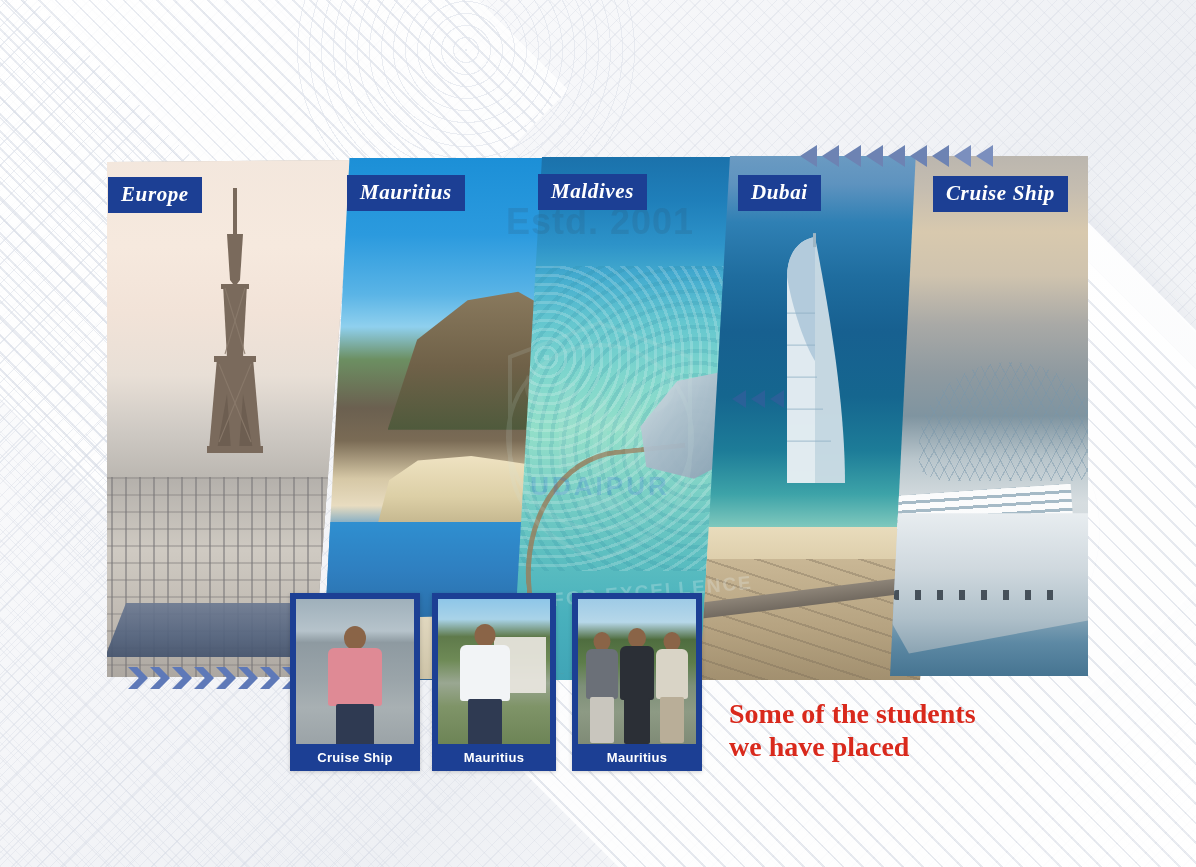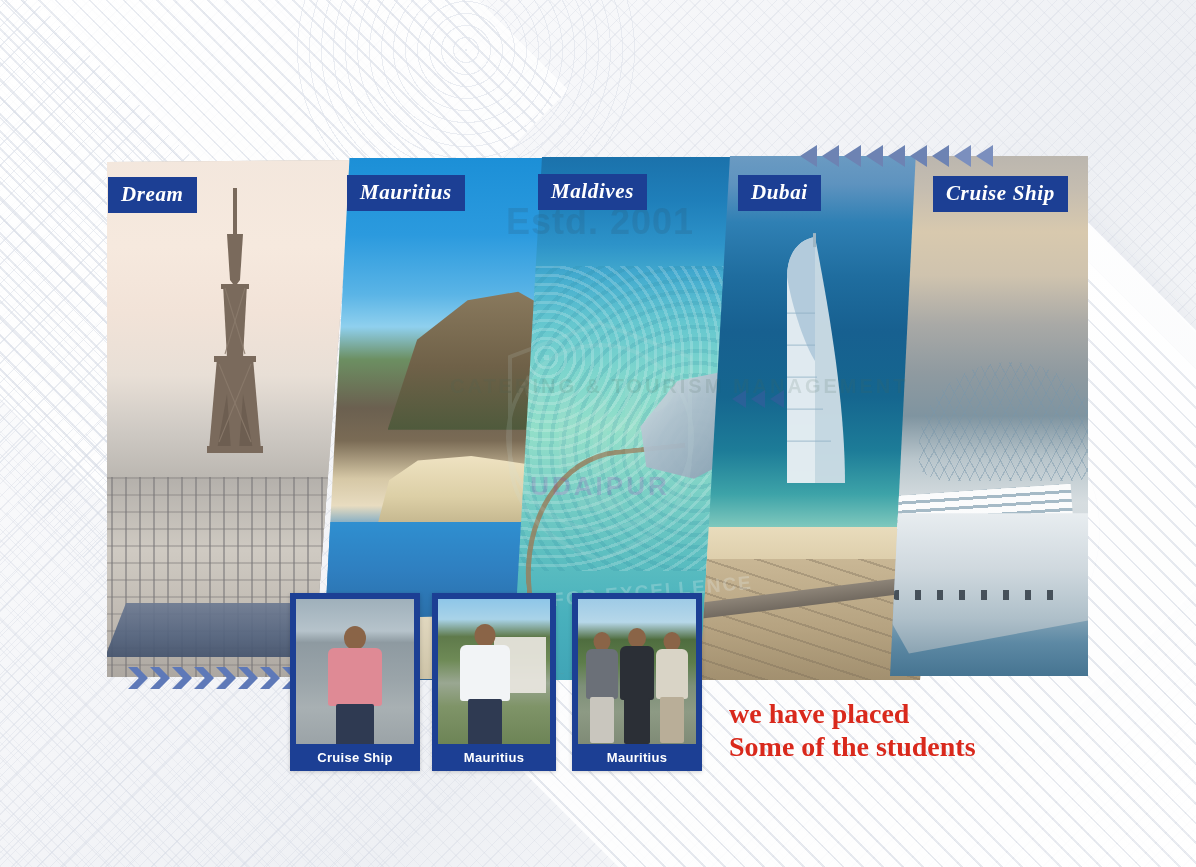--- a/index.html
+++ b/index.html
@@ -427,21 +427,21 @@
     opacity: .5;
   }
   .wm-city {
     position: absolute;
     left: 50%; top: 286px;
     transform: translateX(-50%);
     font-family: "Liberation Sans", sans-serif;
     font-weight: bold;
     font-size: 26px;
     letter-spacing: 3px;
-    color: #a21caf;
+    color: #1d4ed8;
     white-space: nowrap;
     opacity: .55;
   }
   .wm-motto {
     position: absolute;
     left: 50%; bottom: 8px;
     transform: translateX(-50%) rotate(-5deg);
     font-family: "Liberation Sans", sans-serif;
     font-weight: bold;
     font-size: 19px;
@@ -714,21 +714,20 @@
         <rect x="84" y="78" width="16" height="86"></rect>
         <rect x="150" y="78" width="16" height="86"></rect>
         <rect x="84" y="112" width="82" height="14"></rect>
         <rect x="118" y="96" width="14" height="72"></rect>
         <path d="M125 84 L133 100 L117 100 Z"></path>
         <path d="M70 108 C52 100 46 84 52 70 C64 78 70 92 70 108 Z"></path>
         <path d="M180 108 C198 100 204 84 198 70 C186 78 180 92 180 108 Z"></path>
         <path d="M104 196 C112 188 138 188 146 196 L150 206 L100 206 Z"></path>
       </g>
     </svg>
-    <div class="wm-ring-text">CATERING &amp; TOURISM MANAGEMENT</div>
     <div class="wm-city">UDAIPUR</div>
     <div class="wm-motto">PASSION FOR EXCELLENCE</div>
   </div>
 
   <div class="tri-row" id="arrows-top">
     <div class="tri-left"></div>
     <div class="tri-left"></div>
     <div class="tri-left"></div>
     <div class="tri-left"></div>
     <div class="tri-left"></div>
@@ -748,21 +747,21 @@
     <div class="chev-right"></div>
     <div class="chev-right"></div>
     <div class="chev-right"></div>
     <div class="chev-right"></div>
     <div class="chev-right"></div>
     <div class="chev-right"></div>
     <div class="chev-right"></div>
     <div class="chev-right"></div>
   </div>
 
-  <div class="dest-badge" id="badge-europe">Dream</div>
+  <div class="dest-badge" id="badge-europe">Europe</div>
   <div class="dest-badge" id="badge-mauritius">Mauritius</div>
   <div class="dest-badge" id="badge-maldives">Maldives</div>
   <div class="dest-badge" id="badge-dubai">Dubai</div>
   <div class="dest-badge" id="badge-cruise">Cruise Ship</div>
 
   <div class="stu-card" id="stu-card-1">
     <div class="stu-photo">
       <div class="sp-bg-1"></div>
       <div class="person" style="left:50%;transform:translateX(-50%);width:62px;height:118px;">
         <div class="p-head" style="top:0;width:22px;height:24px;"></div>
@@ -802,17 +801,17 @@
       <div class="person" style="left:80%;transform:translateX(-50%);width:38px;height:112px;">
         <div class="p-head" style="top:0;width:17px;height:19px;"></div>
         <div class="p-torso" style="top:17px;width:32px;height:50px;background:#d9d4c6;"></div>
         <div class="p-legs" style="top:65px;width:24px;height:46px;background:#b9ae98;"></div>
       </div>
     </div>
     <div class="stu-caption">Mauritius</div>
   </div>
 
   <div class="placed-text">
+    <div>Some of the students</div>
     <div>we have placed</div>
-    <div>Some of the students</div>
   </div>
 
 </div>
 
 </body></html>

